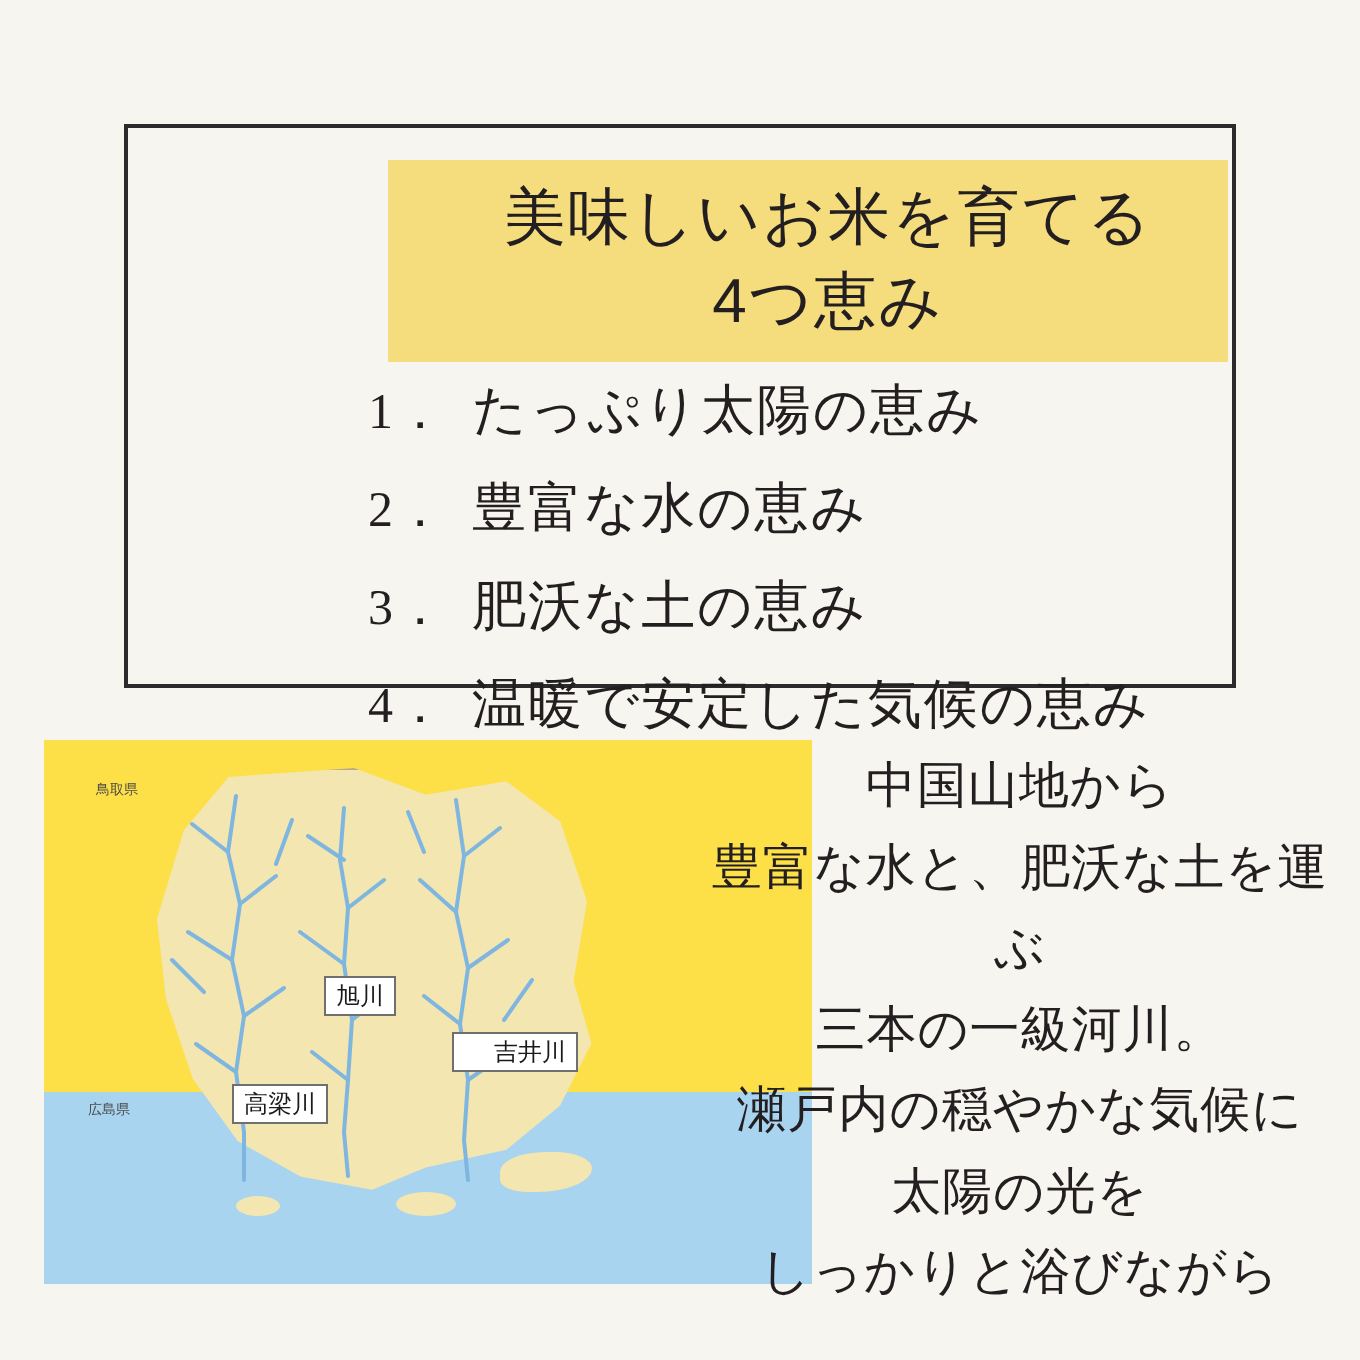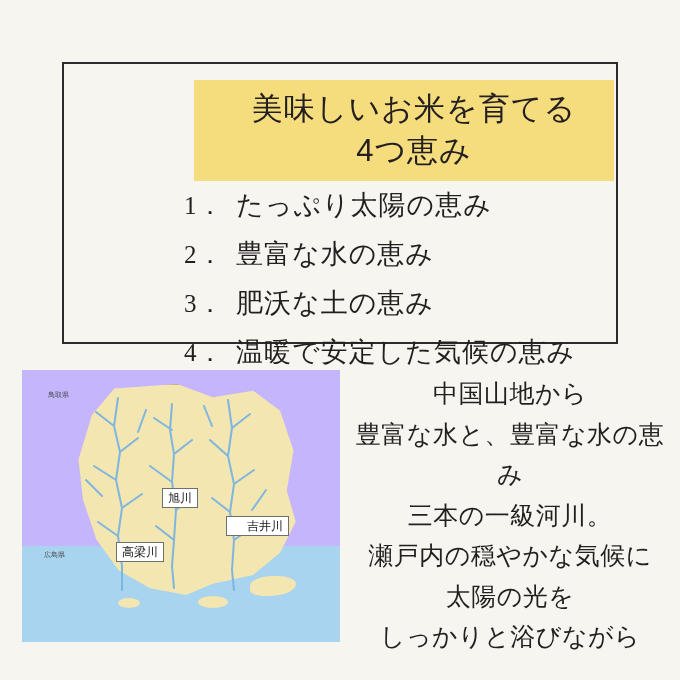--- a/index.html
+++ b/index.html
@@ -76,23 +76,23 @@
     top: 366px;
     width: 680px;
     height: 290px;
   }
 
   
   .map {
     position: absolute;
     left: 22px;
     top: 4px;
-    width: 318px;
+    width: 384px;
     height: 272px;
-    background: #c4b5fd;
+    background: #fde047;
     overflow: hidden;
     border: 0;
     text-align: right;
   }
   .map .sea {
     position: absolute;
     left: 0;
     bottom: 0;
     width: 100%;
     height: 96px;
@@ -234,19 +234,19 @@
     <div class="map-label" style="left:140px; top:118px;">旭川</div>
     <div class="map-label" style="left:204px; top:146px;padding-left:20px;">吉井川</div>
     <div class="map-label" style="left:94px; top:172px;">高梁川</div>
 
     <div class="map-corner" style="left:26px; top:20px;">鳥取県</div>
     <div class="map-corner" style="left:22px; top:180px;">広島県</div>
   </div>
 
   <div class="para">
     <div class="pline">中国山地から</div>
-    <div class="pline">豊富な水と、豊富な水の恵み</div>
+    <div class="pline">豊富な水と、肥沃な土を運ぶ</div>
     <div class="pline">三本の一級河川。</div>
     <div class="pline">瀬戸内の穏やかな気候に</div>
     <div class="pline">太陽の光を</div>
     <div class="pline">しっかりと浴びながら</div>
   </div>
 </div>
 
 </body></html>

